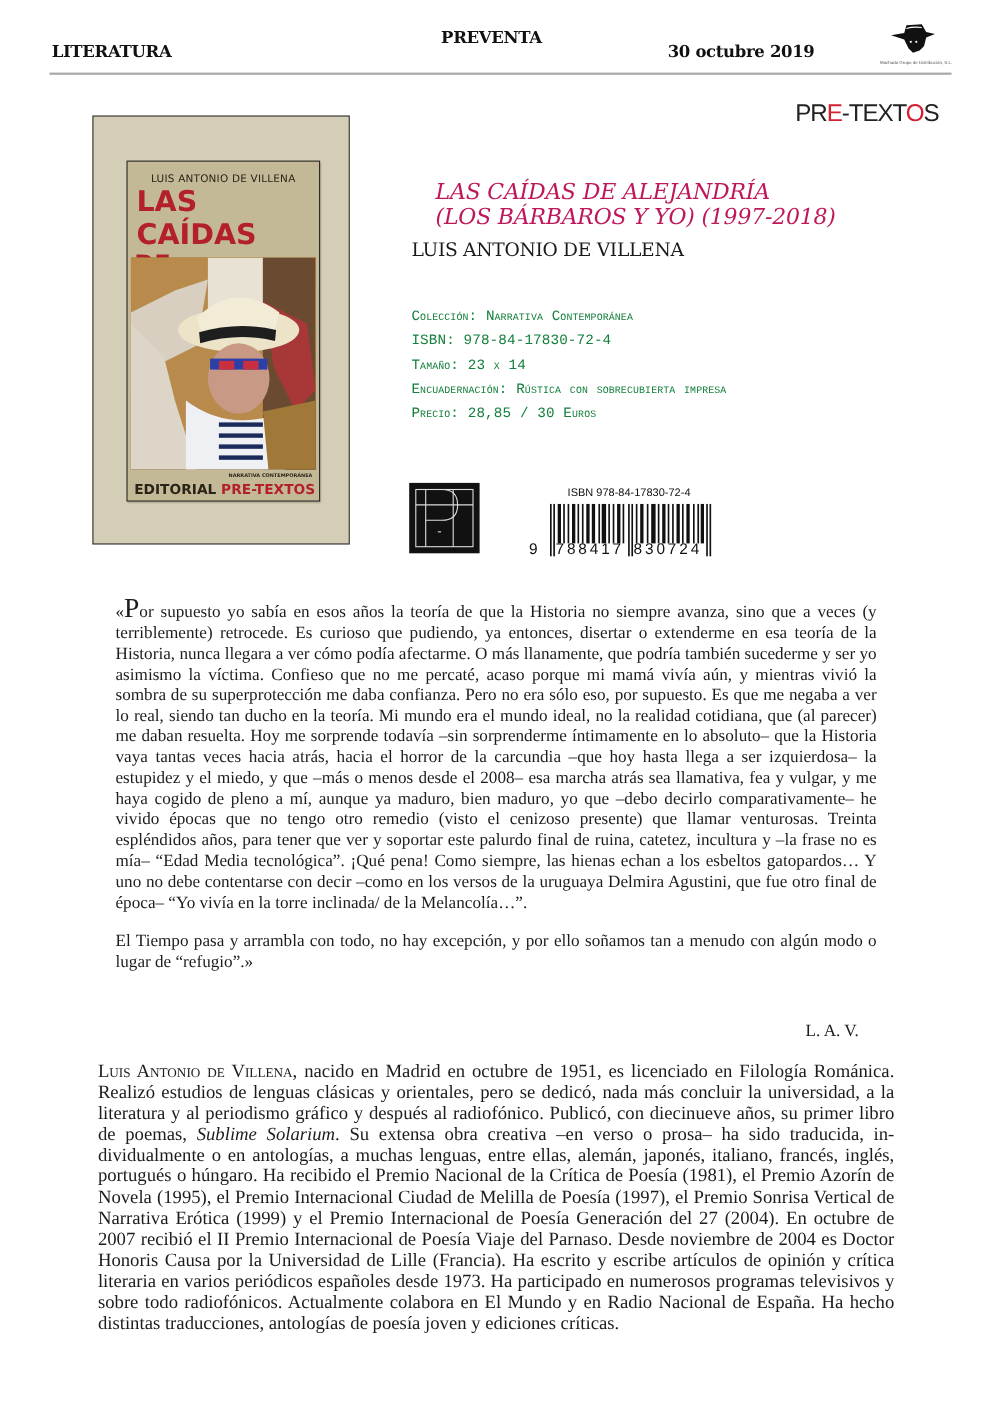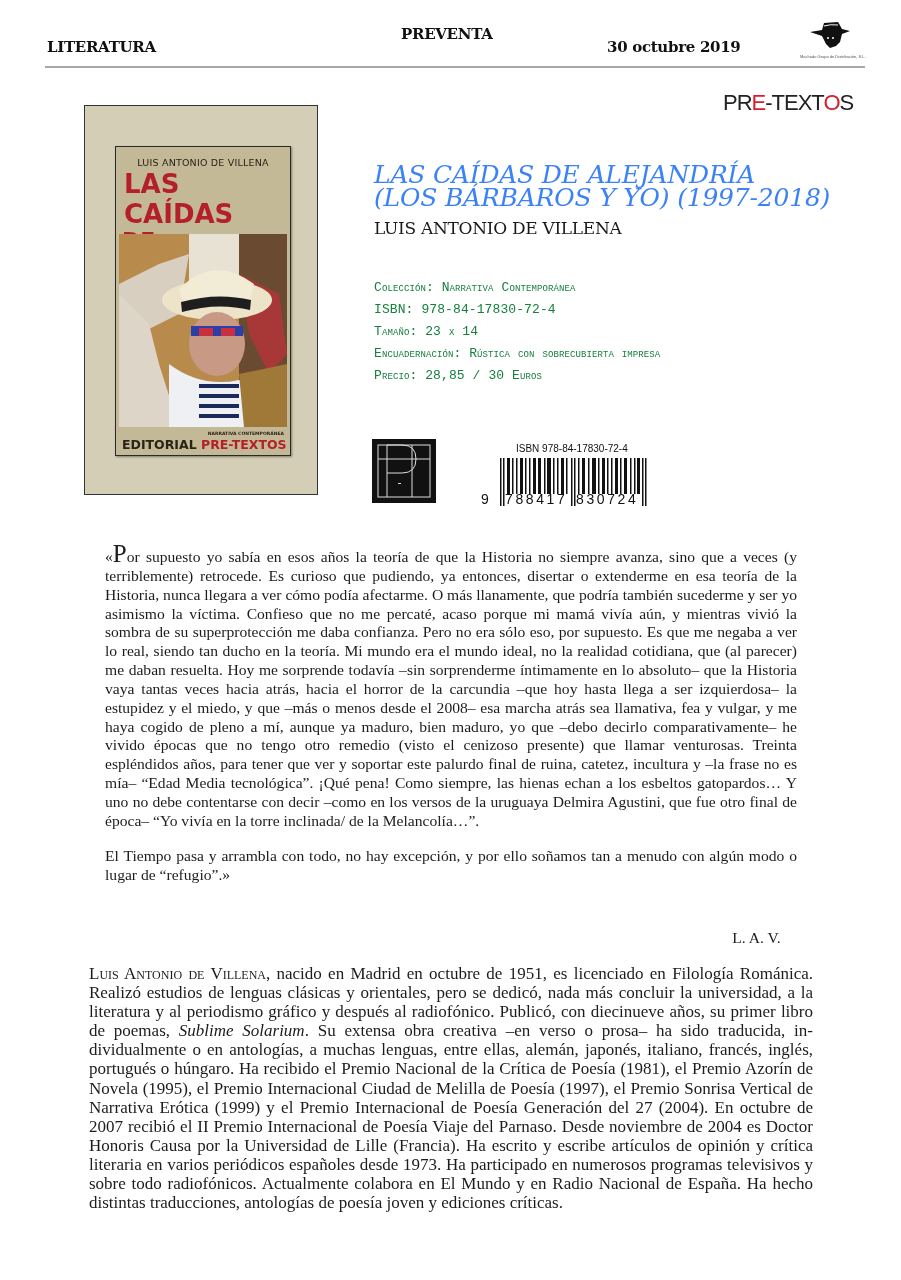--- a/index.html
+++ b/index.html
@@ -22,21 +22,21 @@
   .cover-title { position: absolute; left: 6px; top: 22px; width: 170px; font-family: "DejaVu Sans", sans-serif; font-weight: bold; color: #b3202a; line-height: 30px; }
   .cover-title .l1 { font-size: 26px; display: block; text-align: left; padding-left: 2px; }
   .cover-title .l2 { font-size: 22px; display: block; line-height: 24px; }
   .cover-photo { position: absolute; left: 3px; top: 87px; width: 168px; height: 193px; overflow: hidden;
     background: linear-gradient(180deg, #a7753b 0%, #b88a4c 25%, #8b6a48 60%, #5b4a3a 100%); }
   .cover-footer-sub { position: absolute; left: 0; top: 284px; width: 168px; text-align: right; font-family: "DejaVu Sans", sans-serif; font-size: 4.5px; font-weight: bold; color: #2a2418; }
   .cover-footer { position: absolute; left: 6px; top: 290px; width: 168px; font-family: "DejaVu Sans", sans-serif; font-weight: bold; font-size: 12.5px; color: #2a2418; white-space: nowrap; }
   .cover-footer .red { color: #b3202a; }
 
   
-  .book-title { position: absolute; left: 374px; top: 163px; font-family: "DejaVu Serif", serif; font-style: italic; font-size: 25px; line-height: 23px; color: #3b82f6; letter-spacing: -0.2px; }
+  .book-title { position: absolute; left: 396px; top: 163px; font-family: "DejaVu Serif", serif; font-style: italic; font-size: 20px; line-height: 23px; color: #be185d; letter-spacing: -0.2px; }
   .book-author { position: absolute; left: 374px; top: 218px; font-family: "DejaVu Serif", serif; font-size: 17px; color: #1a1a1a; letter-spacing: -0.3px; }
   .meta { position: absolute; left: 374px; top: 277px; font-family: Liberation Mono, monospace; font-size: 13px; line-height: 22px; color: #15803d; font-variant: small-caps; }
   .meta div { white-space: nowrap; letter-spacing: 0.1px; }
 
   .pt-logo { position: absolute; left: 372px; top: 439px; width: 64px; height: 64px; background: #111; }
   .barcode-wrap { position: absolute; left: 478px; top: 443px; width: 180px; height: 68px; }
   .barcode-isbn { position: absolute; left: 38px; top: 0; font-family: "Liberation Sans", sans-serif; font-size: 10px; color: #111; white-space: nowrap; }
   .barcode-num { position: absolute; top: 48px; font-family: "Liberation Sans", sans-serif; font-size: 14px; color: #111; letter-spacing: 2.6px; white-space: nowrap; }
 
   

